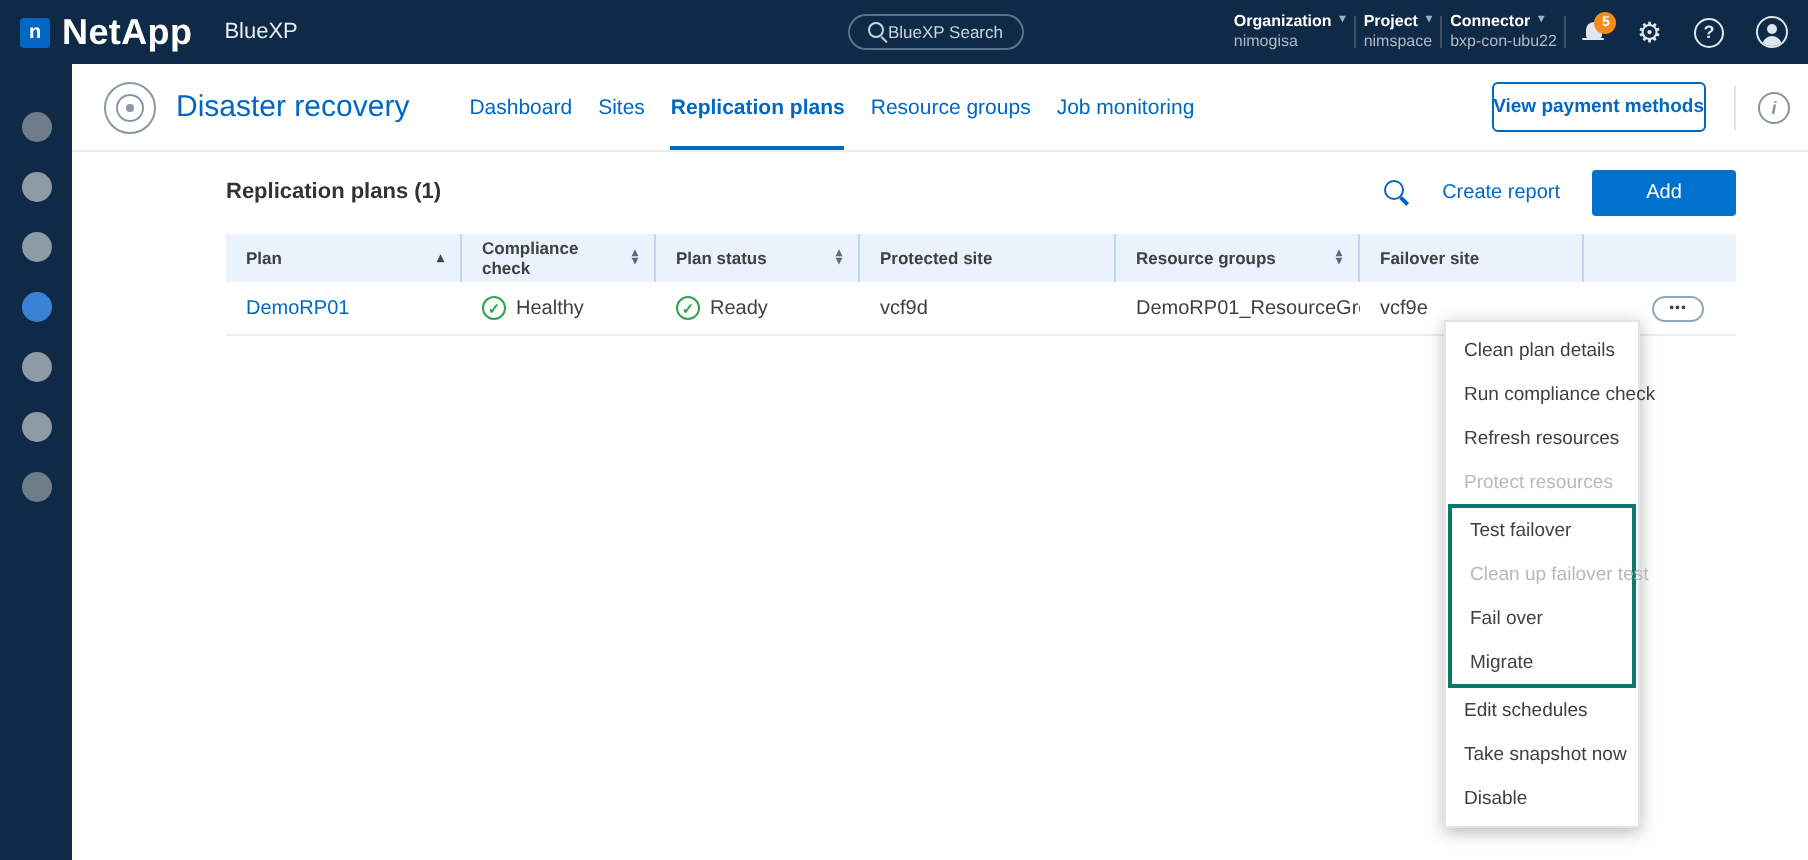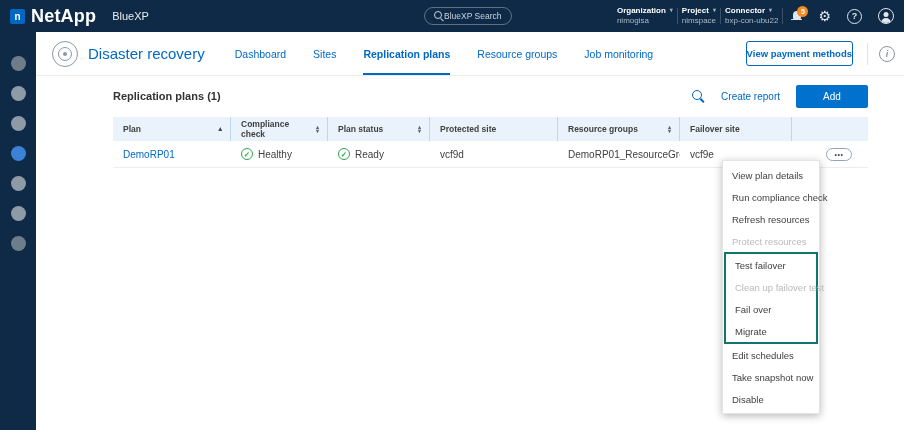--- a/index.html
+++ b/index.html
@@ -63,21 +63,21 @@
 
   
   .main { position: absolute; left: 36px; top: 32px; right: 0; bottom: 0; background: #fff; }
   .appbar { height: 44px; border-bottom: 1px solid #ececec; display: flex; align-items: center; }
   .dr-icon { position: relative; width: 26px; height: 26px; border: 1.5px solid #8a98a6; border-radius: 50%;
              margin-left: 16px; flex: 0 0 auto; }
   .dr-icon::before { content: ""; position: absolute; inset: 5px; border: 1.5px solid #8a98a6; border-radius: 50%; }
   .dr-icon::after { content: ""; position: absolute; left: 50%; top: 50%; width: 4px; height: 4px;
                     transform: translate(-50%,-50%); background: #8a98a6; border-radius: 50%; }
   .page-title { color: #0067c5; font-size: 15px; font-weight: normal; margin-left: 10px; white-space: nowrap; }
-  .tabs { display: flex; gap: 27px; margin-left: 30px; height: 100%; align-items: stretch; }
+  .tabs { display: flex; gap: 13px; margin-left: 30px; height: 100%; align-items: stretch; }
   .tab { font-size: 10.5px; color: #0067c5; display: flex; align-items: center; cursor: pointer;
          border-bottom: 2px solid transparent; padding-top: 2px; white-space: nowrap; }
   .tab.active { font-weight: bold; border-bottom-color: #0067c5; }
   .payment-btn { margin-left: auto; margin-right: 14px; border: 1px solid #0067c5; color: #0067c5;
                  background: #fff; font-family: inherit; font-size: 9.5px; font-weight: bold;
                  padding: 6px 0; border-radius: 3px; cursor: pointer; white-space: nowrap; }
   .appbar-divider { width: 1px; height: 22px; background: #e2e2e2; margin-right: 11px; }
   .info-circle { width: 16px; height: 16px; border: 1.5px solid #8a94a0; border-radius: 50%; color: #8a94a0;
                  font-size: 9px; font-weight: bold; font-style: italic; display: flex; align-items: center;
                  justify-content: center; margin-right: 9px; cursor: pointer; }
@@ -280,21 +280,21 @@
           <span>vcf9e</span>
         </div>
         <div class="td col-actions">
           <span class="ellipsis-btn">•••</span>
         </div>
       </div>
     </div>
   </div>
 
   <div class="menu">
-    <div class="menu-item">View plan details</div>
+    <div class="menu-item">Clean plan details</div>
     <div class="menu-item">Run compliance check</div>
     <div class="menu-item">Refresh resources</div>
     <div class="menu-item disabled">Protect resources</div>
     <div class="menu-group-highlight">
       <div class="menu-item">Test failover</div>
       <div class="menu-item disabled">Clean up failover test</div>
       <div class="menu-item">Fail over</div>
       <div class="menu-item">Migrate</div>
     </div>
     <div class="menu-item">Edit schedules</div>

